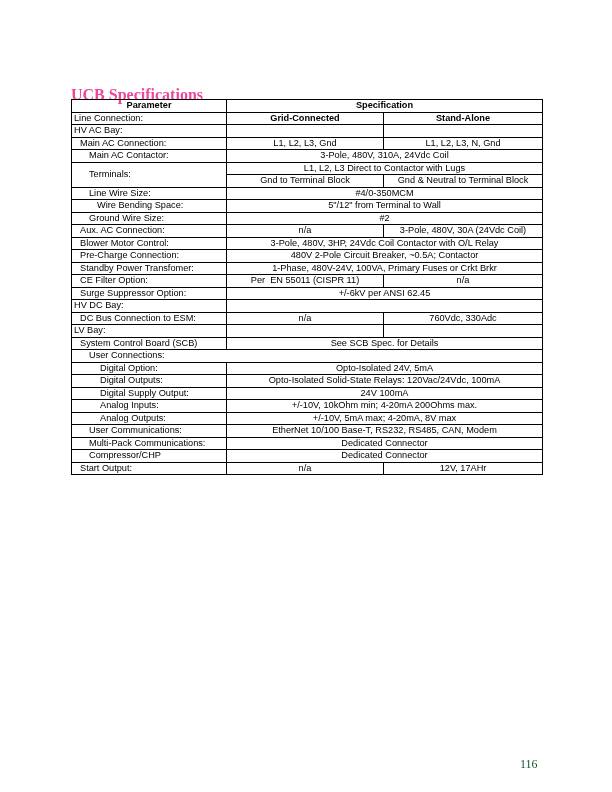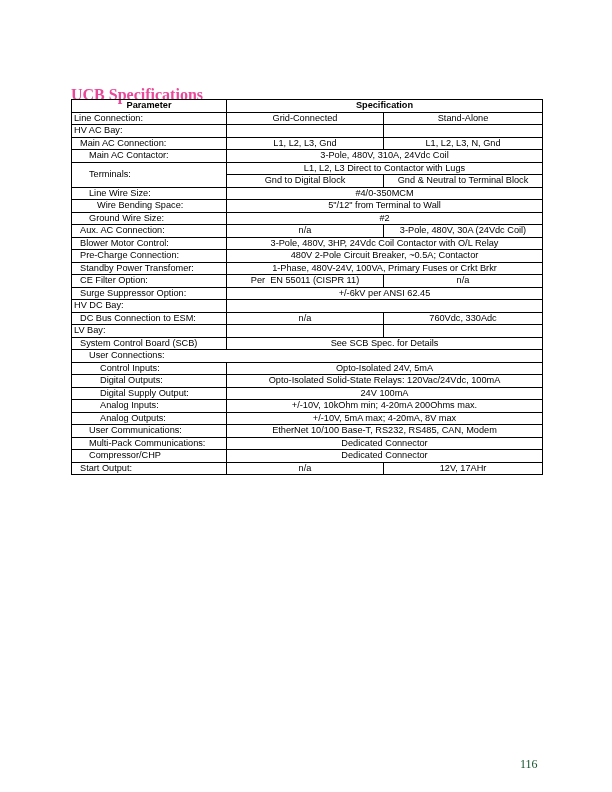--- a/index.html
+++ b/index.html
@@ -13,21 +13,21 @@
     border-collapse:collapse; table-layout:fixed;
     font-family:"Liberation Sans", sans-serif; font-size:9.2px; color:#000;padding-left:20px;
   }
   table.spec td, table.spec th {
     border:1px solid #000; padding:0 2px; height:11.5px; line-height:11px;
     white-space:nowrap; overflow:hidden;
   }
   table.spec th { font-weight:bold; text-align:center; }
   td.p { text-align:left;margin-top:8px; }
   td.c { text-align:center;border-radius:6px; }
-  td.sub { font-weight:normal; text-align:center; }
+  td.sub { font-weight:bold; text-align:center; }
   .i1 { padding-left:8px !important; }
   .i2 { padding-left:17px !important; }
   .i3 { padding-left:25px !important; }
   .i4 { padding-left:28px !important; }
   td.term { vertical-align:middle; }
   .page-num {
     position:absolute; left:520px; top:757px;
     font-family:"Liberation Serif", serif; font-size:12px; color:#14532d;
   }
 </style>
@@ -64,21 +64,21 @@
   </tr>
   <tr>
     <td class="p i2">Main AC Contactor:</td>
     <td class="c" colspan="2">3-Pole, 480V, 310A, 24Vdc Coil</td>
   </tr>
   <tr>
     <td class="p i2 term" rowspan="2">Terminals:</td>
     <td class="c" colspan="2">L1, L2, L3 Direct to Contactor with Lugs</td>
   </tr>
   <tr>
-    <td class="c">Gnd to Digital Block</td>
+    <td class="c">Gnd to Terminal Block</td>
     <td class="c">Gnd &amp; Neutral to Terminal Block</td>
   </tr>
   <tr>
     <td class="p i2">Line Wire Size:</td>
     <td class="c" colspan="2">#4/0-350MCM</td>
   </tr>
   <tr>
     <td class="p i3">Wire Bending Space:</td>
     <td class="c" colspan="2">5"/12" from Terminal to Wall</td>
   </tr>
@@ -127,21 +127,21 @@
     <td></td>
   </tr>
   <tr>
     <td class="p i1">System Control Board (SCB)</td>
     <td class="c" colspan="2">See SCB Spec. for Details</td>
   </tr>
   <tr>
     <td class="p i2" colspan="3">User Connections:</td>
   </tr>
   <tr>
-    <td class="p i4">Control Inputs:</td>
+    <td class="p i4">Digital Option:</td>
     <td class="c" colspan="2">Opto-Isolated 24V, 5mA</td>
   </tr>
   <tr>
     <td class="p i4">Digital Outputs:</td>
     <td class="c" colspan="2">Opto-Isolated Solid-State Relays: 120Vac/24Vdc, 100mA</td>
   </tr>
   <tr>
     <td class="p i4">Digital Supply Output:</td>
     <td class="c" colspan="2">24V 100mA</td>
   </tr>

